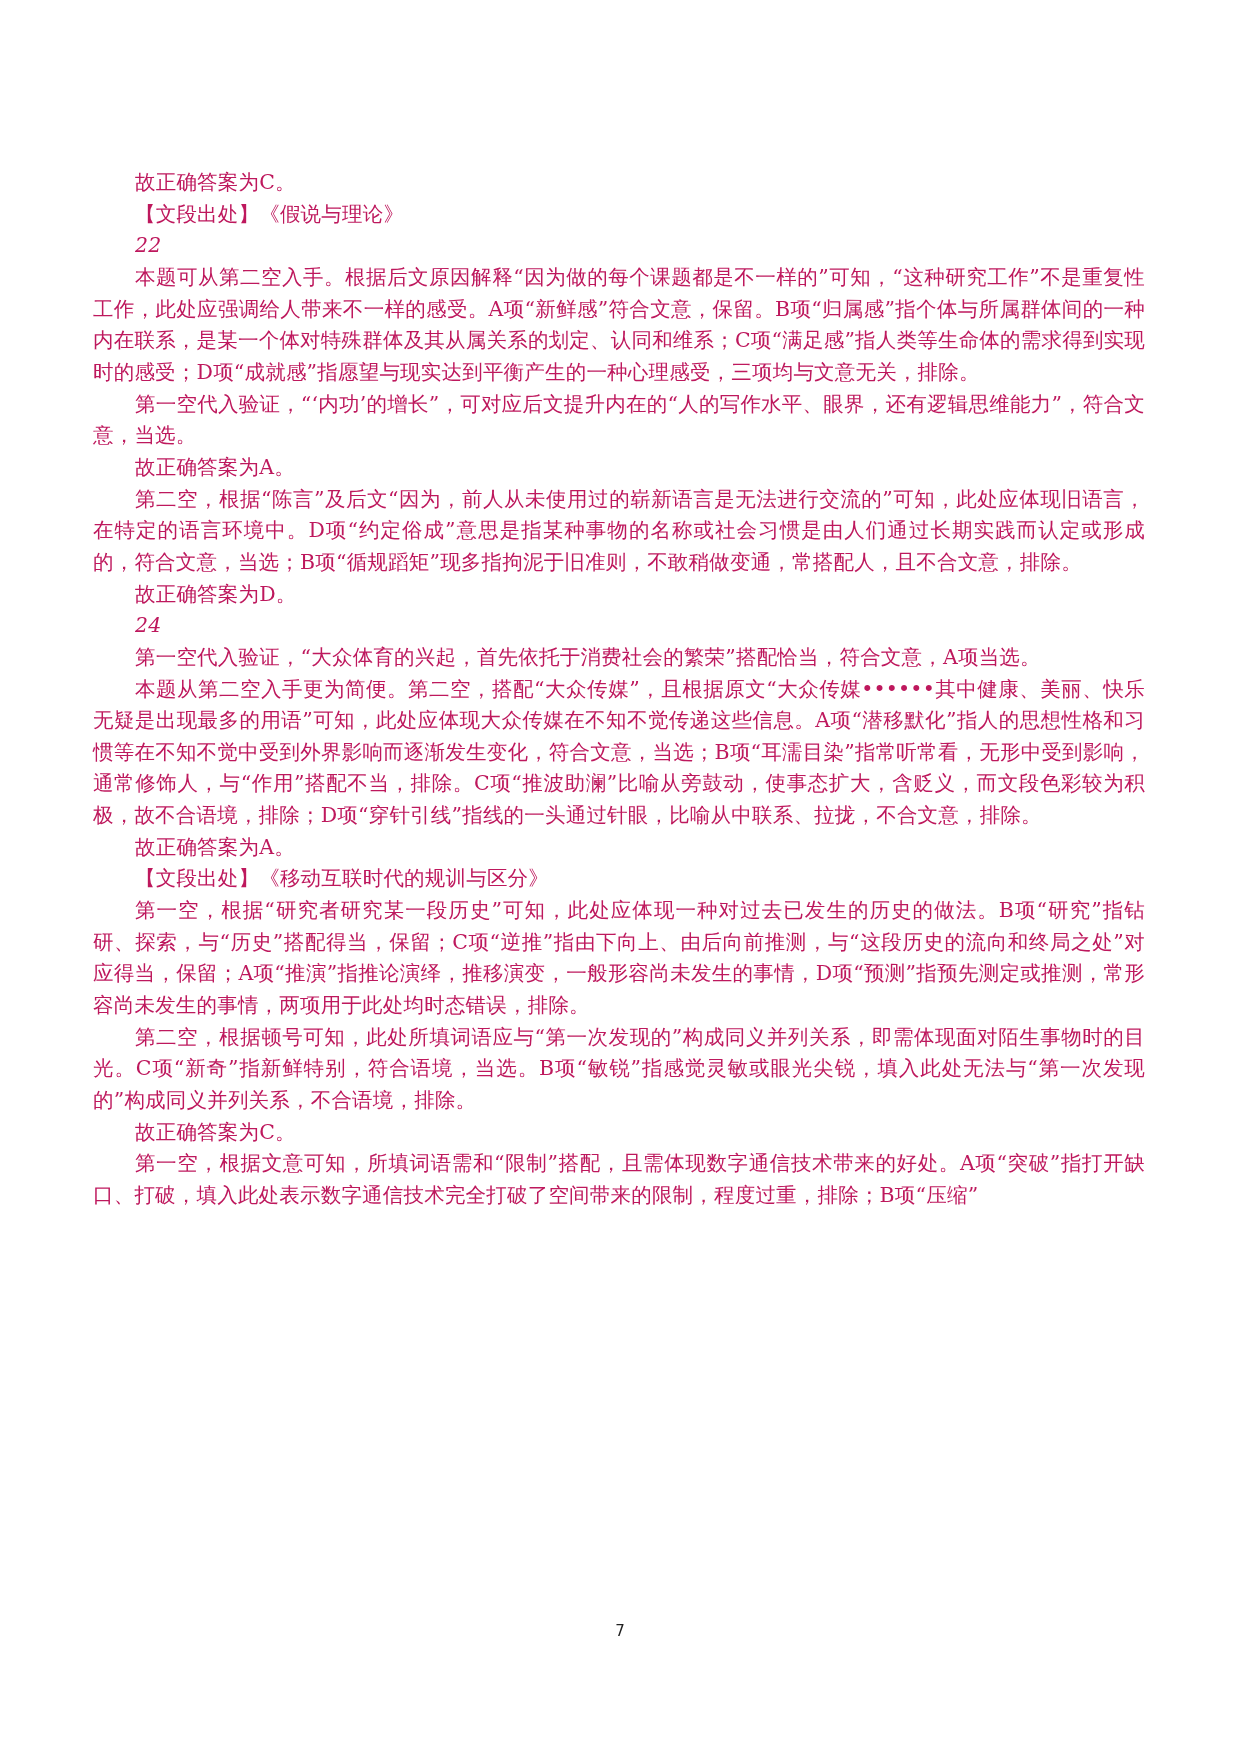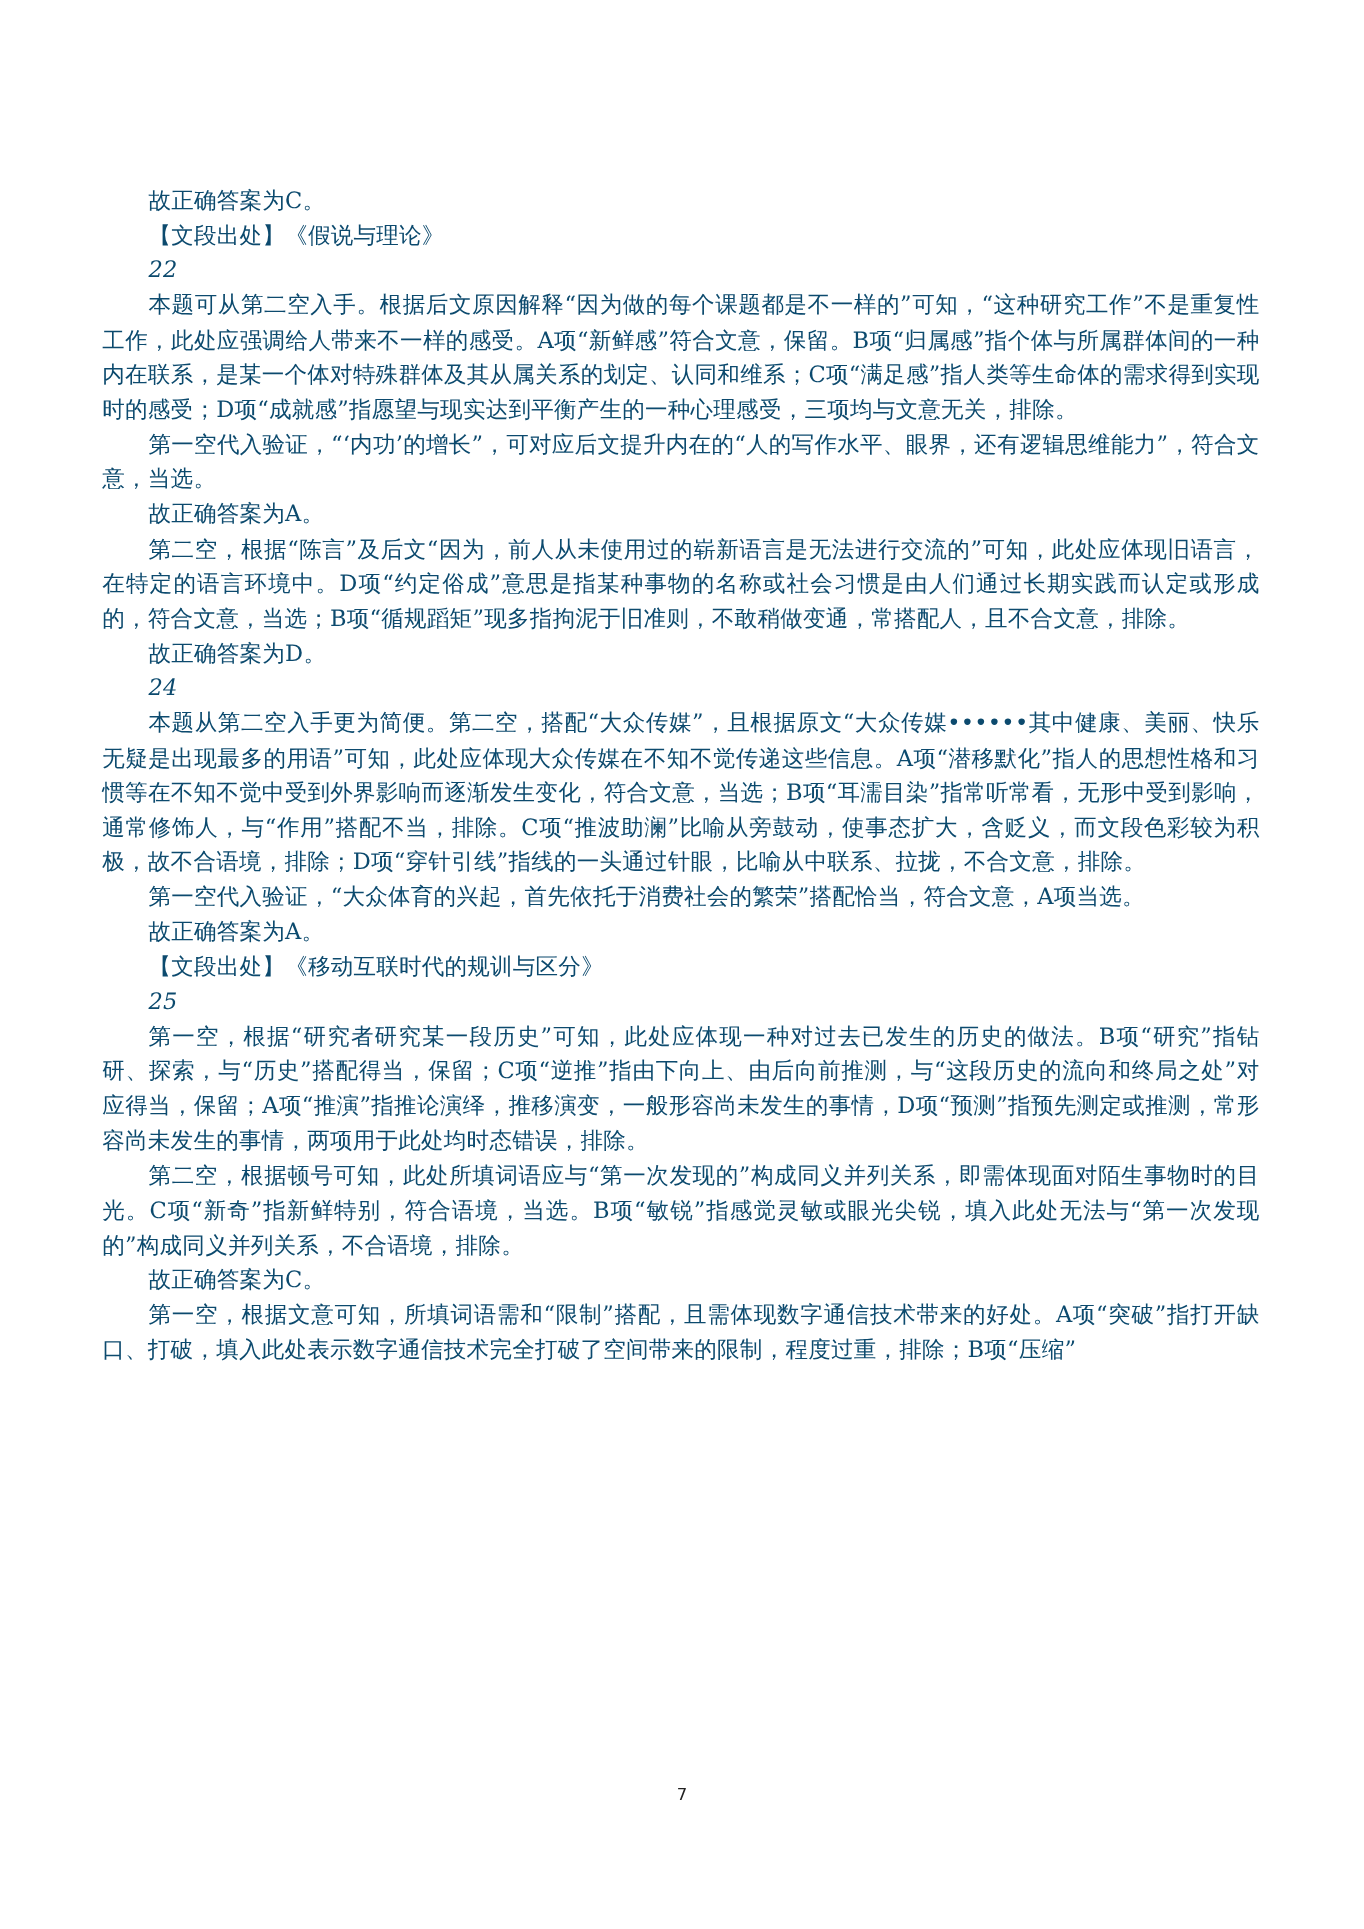--- a/index.html
+++ b/index.html
@@ -5,21 +5,21 @@
   html, body { margin: 0; padding: 0; background: #ffffff; }
   body { width: 1240px; height: 1754px; position: relative; overflow: hidden; }
   .page {
     position: absolute;
     left: 93px;
     top: 167px;
     width: 1052px;
     font-family: "DejaVu Serif", "Liberation Serif", serif;
     font-size: 20.5px;
     line-height: 31.65px;
-    color: #0c4a6e;
+    color: #be185d;
     letter-spacing: 0.2px;
   }
   .p { margin: 0; text-align: justify; text-align-last: left; }
   .indent { text-indent: 42px; }
   .num { text-indent: 42px; font-style: italic; }
   .page-number {
     position: absolute;
     left: 0; right: 0;
     top: 1622px;
     text-align: center;
@@ -34,24 +34,23 @@
 <div class="page">
   <p class="p indent">故正确答案为C。</p>
   <p class="p indent">【文段出处】《假说与理论》</p>
   <p class="p num">22</p>
   <p class="p indent">本题可从第二空入手。根据后文原因解释“因为做的每个课题都是不一样的”可知，“这种研究工作”不是重复性工作，此处应强调给人带来不一样的感受。A项“新鲜感”符合文意，保留。B项“归属感”指个体与所属群体间的一种内在联系，是某一个体对特殊群体及其从属关系的划定、认同和维系；C项“满足感”指人类等生命体的需求得到实现时的感受；D项“成就感”指愿望与现实达到平衡产生的一种心理感受，三项均与文意无关，排除。</p>
   <p class="p indent">第一空代入验证，“‘内功’的增长”，可对应后文提升内在的“人的写作水平、眼界，还有逻辑思维能力”，符合文意，当选。</p>
   <p class="p indent">故正确答案为A。</p>
   <p class="p indent">第二空，根据“陈言”及后文“因为，前人从未使用过的崭新语言是无法进行交流的”可知，此处应体现旧语言，在特定的语言环境中。D项“约定俗成”意思是指某种事物的名称或社会习惯是由人们通过长期实践而认定或形成的，符合文意，当选；B项“循规蹈矩”现多指拘泥于旧准则，不敢稍做变通，常搭配人，且不合文意，排除。</p>
   <p class="p indent">故正确答案为D。</p>
   <p class="p num">24</p>
+  <p class="p indent">第一空代入验证，“大众体育的兴起，首先依托于消费社会的繁荣”搭配恰当，符合文意，A项当选。</p>
   <p class="p indent">本题从第二空入手更为简便。第二空，搭配“大众传媒”，且根据原文“大众传媒••••••其中健康、美丽、快乐无疑是出现最多的用语”可知，此处应体现大众传媒在不知不觉传递这些信息。A项“潜移默化”指人的思想性格和习惯等在不知不觉中受到外界影响而逐渐发生变化，符合文意，当选；B项“耳濡目染”指常听常看，无形中受到影响，通常修饰人，与“作用”搭配不当，排除。C项“推波助澜”比喻从旁鼓动，使事态扩大，含贬义，而文段色彩较为积极，故不合语境，排除；D项“穿针引线”指线的一头通过针眼，比喻从中联系、拉拢，不合文意，排除。</p>
-  <p class="p indent">第一空代入验证，“大众体育的兴起，首先依托于消费社会的繁荣”搭配恰当，符合文意，A项当选。</p>
   <p class="p indent">故正确答案为A。</p>
   <p class="p indent">【文段出处】《移动互联时代的规训与区分》</p>
-  <p class="p num">25</p>
   <p class="p indent">第一空，根据“研究者研究某一段历史”可知，此处应体现一种对过去已发生的历史的做法。B项“研究”指钻研、探索，与“历史”搭配得当，保留；C项“逆推”指由下向上、由后向前推测，与“这段历史的流向和终局之处”对应得当，保留；A项“推演”指推论演绎，推移演变，一般形容尚未发生的事情，D项“预测”指预先测定或推测，常形容尚未发生的事情，两项用于此处均时态错误，排除。</p>
   <p class="p indent">第二空，根据顿号可知，此处所填词语应与“第一次发现的”构成同义并列关系，即需体现面对陌生事物时的目光。C项“新奇”指新鲜特别，符合语境，当选。B项“敏锐”指感觉灵敏或眼光尖锐，填入此处无法与“第一次发现的”构成同义并列关系，不合语境，排除。</p>
   <p class="p indent">故正确答案为C。</p>
   <p class="p indent">第一空，根据文意可知，所填词语需和“限制”搭配，且需体现数字通信技术带来的好处。A项“突破”指打开缺口、打破，填入此处表示数字通信技术完全打破了空间带来的限制，程度过重，排除；B项“压缩”</p>
 </div>
 
 <div class="page-number">7</div>
 
 </body></html>

